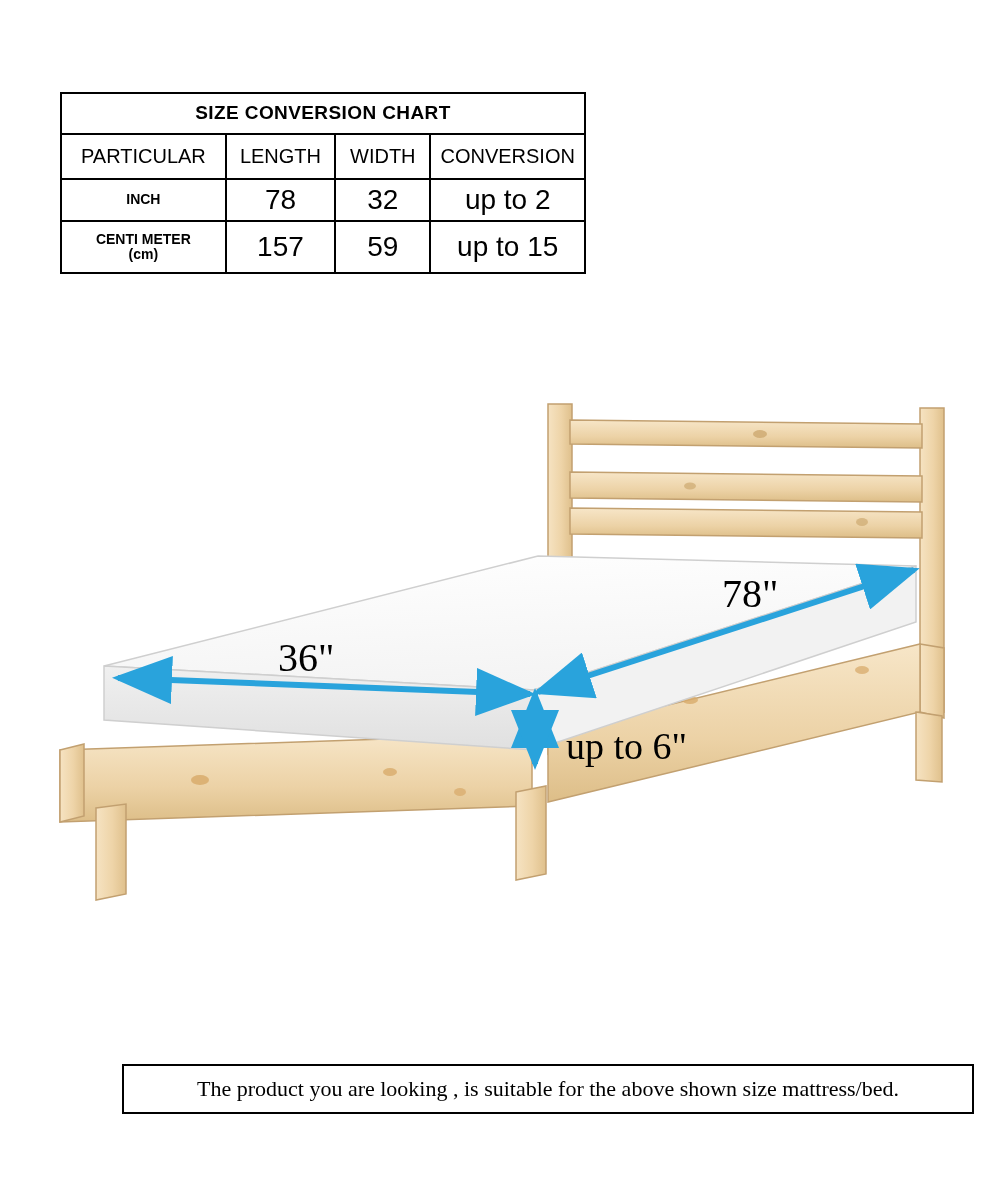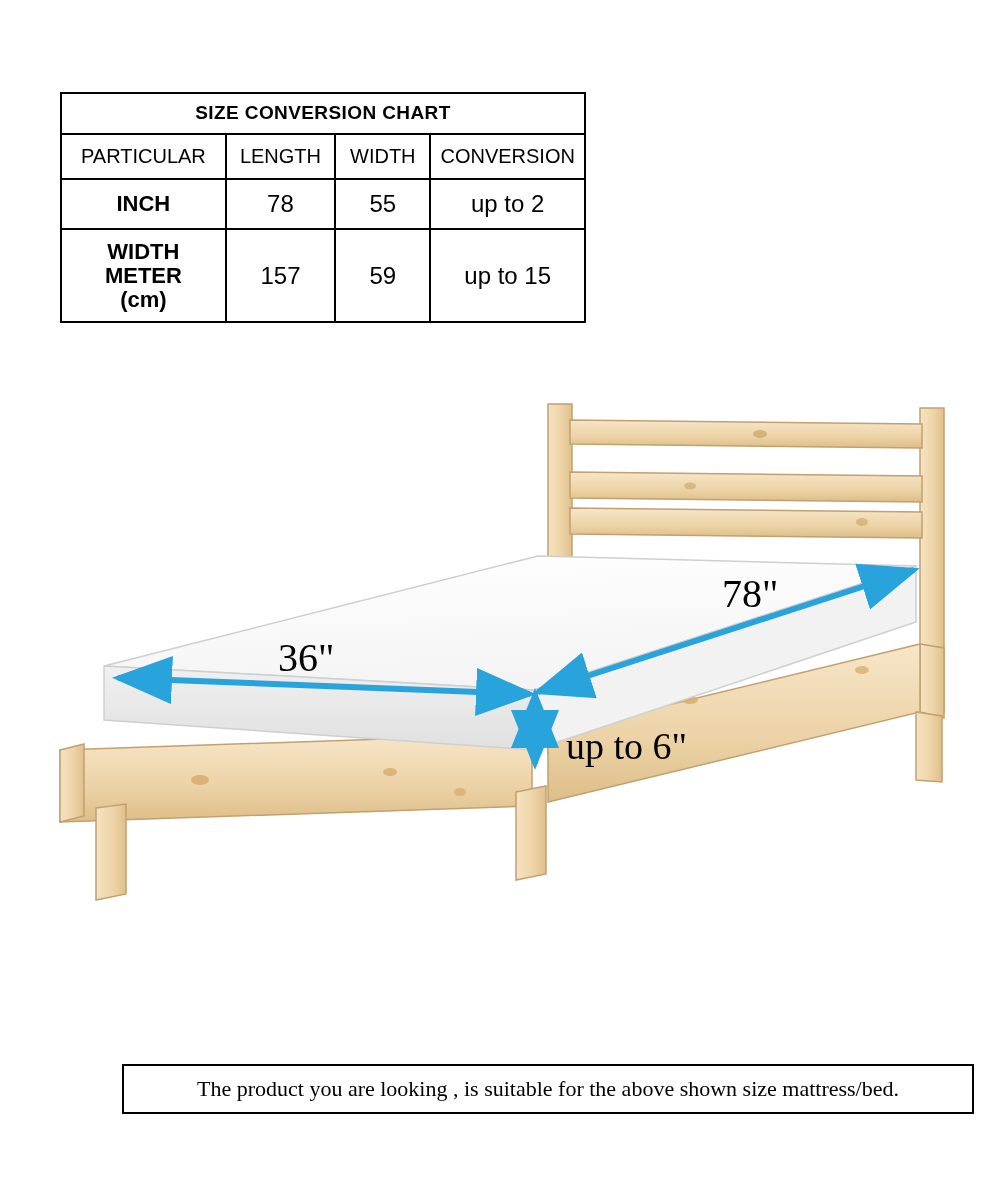--- a/index.html
+++ b/index.html
@@ -40,29 +40,29 @@
     letter-spacing: .4px;
     padding: 8px 0 9px;
     font-family: "Liberation Sans", sans-serif;
   }
   .hdr {
     font-size: 20px;
     font-weight: normal;
     padding: 10px 8px;
   }
   .rowlabel {
-    font-size: 22px;
+    font-size: 14px;
     font-weight: bold;
     padding: 10px 16px;
     line-height: 1.08;
   }
   .val {
-    font-size: 24px;
+    font-size: 28px;
     font-weight: normal;
-    padding: 10px 6px;
+    padding: 4px 6px;
     margin-left: 36px;
   }
   .col-particular { width: 182px; }
   .col-length { width: 108px; margin-top: 46px; }
   .col-width  { width: 96px; }
   .col-thickness { width: 140px; }
 
   
   .illus {
     position: absolute;
@@ -126,26 +126,26 @@
     </tr>
     <tr>
       <td class="hdr col-particular">PARTICULAR</td>
       <td class="hdr col-length">LENGTH</td>
       <td class="hdr col-width">WIDTH</td>
       <td class="hdr col-thickness">CONVERSION</td>
     </tr>
     <tr>
       <td class="rowlabel">INCH</td>
       <td class="val">78</td>
-      <td class="val">55</td>
+      <td class="val">32</td>
       <td class="val">up to 2</td>
     </tr>
     <tr>
       <td class="rowlabel">
-        <div>WIDTH METER</div>
+        <div>CENTI METER</div>
         <div>(cm)</div>
       </td>
       <td class="val">157</td>
       <td class="val">59</td>
       <td class="val">up to 15</td>
     </tr>
   </tbody>
     </table>
 </div>
 

